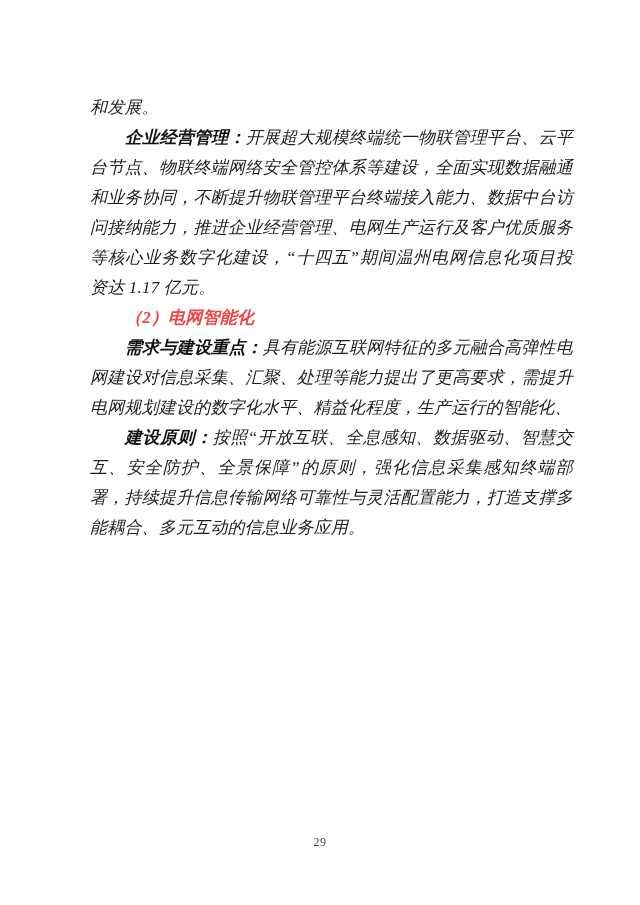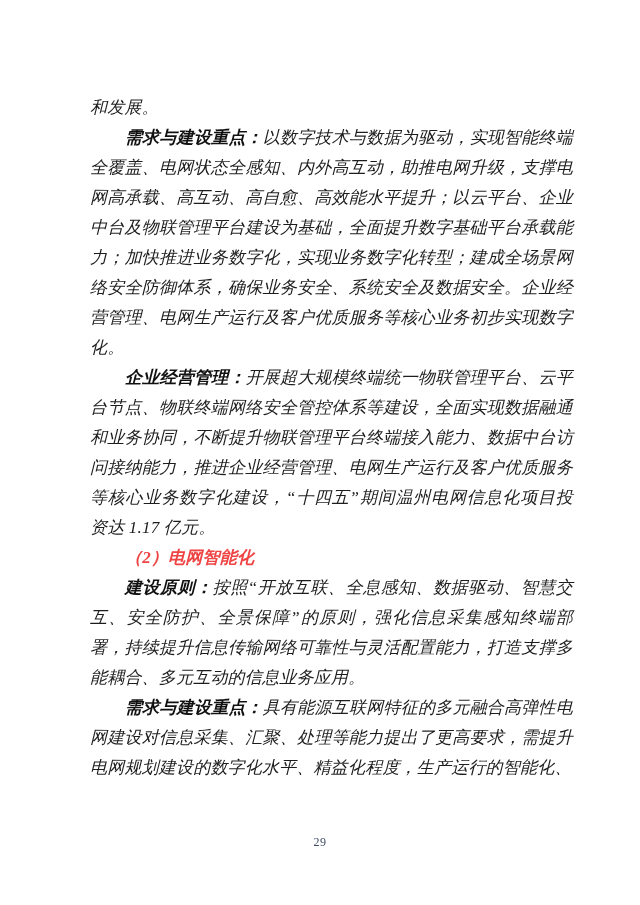--- a/index.html
+++ b/index.html
@@ -63,28 +63,27 @@
   }
 </style>
 </head>
 <body>
 
 <div class="page">
   <div class="content">
 
     <p class="para no-indent"><span>和发展。</span></p>
 
-    <p class="para"><span class="lead">需求与建设重点：</span><span>以数字技术与数据为驱动，实现智能终端全覆盖、电网状态全感知、内外高互动，助推电网升级，支撑电网高承载、高互动、高自愈、高效能水平提升；以云平台、企业中台及物联管理平台建设为基础，全面提升数字基础平台承载能力；加快推进业务数字化，实现业务数字化转型；建成全场景网络安全防御体系，确保业务安全、系统安全及数据安全。企业经营管理、电网生产运行及客户优质服务等核心业务初步实现数字化。</span></p>
 
     <p class="para"><span class="lead">企业经营管理：</span><span>开展超大规模终端统一物联管理平台、云平台节点、物联终端网络安全管控体系等建设，全面实现数据融通和业务协同，不断提升物联管理平台终端接入能力、数据中台访问接纳能力，推进企业经营管理、电网生产运行及客户优质服务等核心业务数字化建设，“十四五”期间温州电网信息化项目投资达 1.17 亿元。</span></p>
 
     <p class="heading">（2）电网智能化</p>
 
+    <p class="para"><span class="lead">需求与建设重点：</span><span>具有能源互联网特征的多元融合高弹性电网建设对信息采集、汇聚、处理等能力提出了更高要求，需提升电网规划建设的数字化水平、精益化程度，生产运行的智能化、</span></p>
+
     <p class="para"><span class="lead">建设原则：</span><span>按照“开放互联、全息感知、数据驱动、智慧交互、安全防护、全景保障”的原则，强化信息采集感知终端部署，持续提升信息传输网络可靠性与灵活配置能力，打造支撑多能耦合、多元互动的信息业务应用。</span></p>
-
-    <p class="para"><span class="lead">需求与建设重点：</span><span>具有能源互联网特征的多元融合高弹性电网建设对信息采集、汇聚、处理等能力提出了更高要求，需提升电网规划建设的数字化水平、精益化程度，生产运行的智能化、</span></p>
 
   </div>
 
   <div class="footer">
     <span class="page-number">29</span>
   </div>
 </div>
 
 </body></html>

